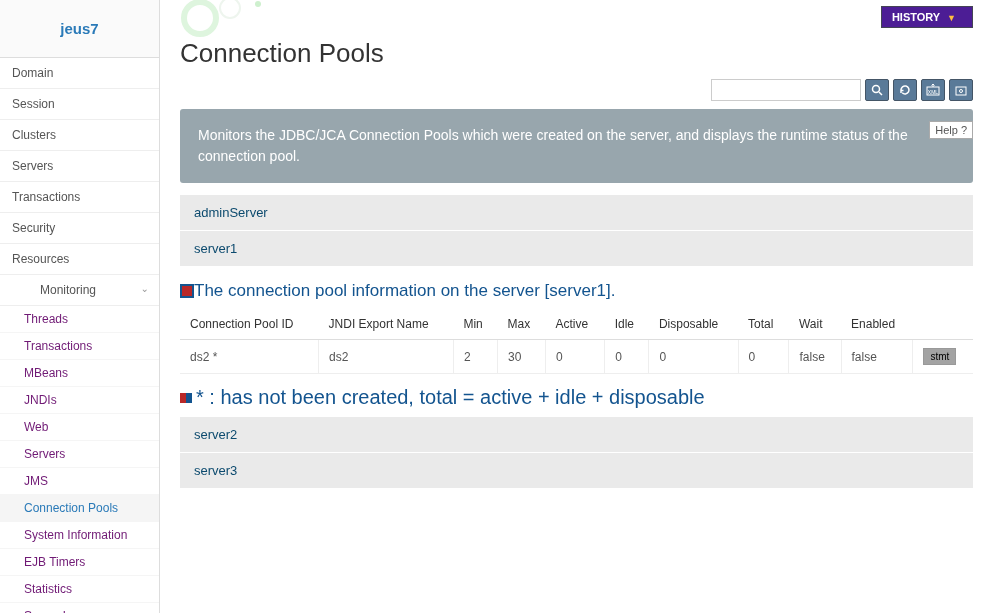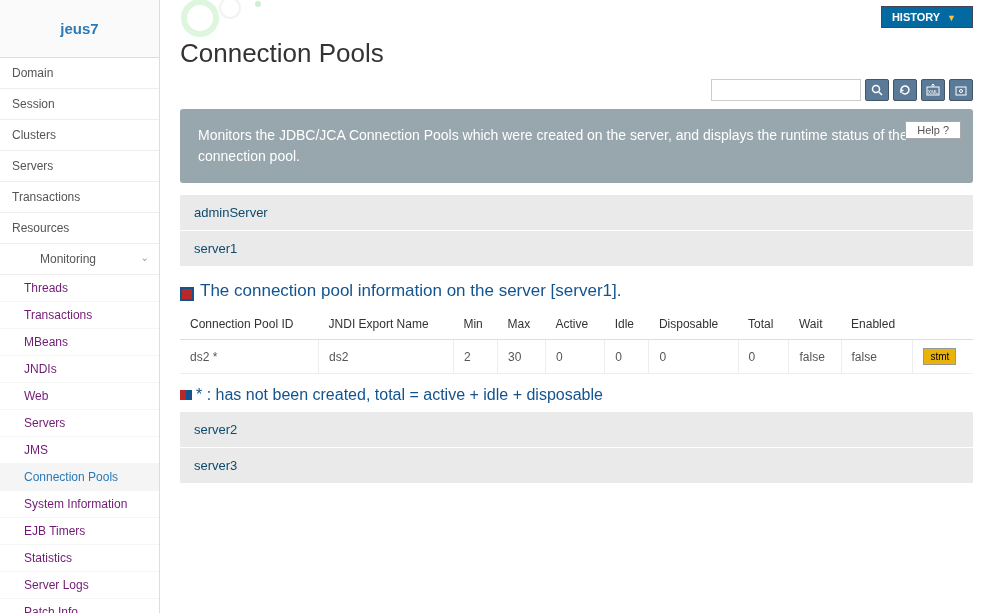--- a/index.html
+++ b/index.html
@@ -9,51 +9,52 @@
 .logo { text-align: center; padding: 20px 0; font-size: 15px; color: #2a7ab8; font-weight: bold; border-bottom: 1px solid #ddd; background: #fafafa; }
 .nav-item { display: block; padding: 8px 12px; color: #555; border-bottom: 1px solid #eee; cursor: pointer; font-size: 12px; }
 .nav-item.expandable { position: relative; padding-left: 40px; }
 .chev { position: absolute; right: 10px; color: #999; font-size: 10px; }
 .subnav { padding-left: 0; }
 .sub-item { display: block; padding: 6px 12px 6px 24px; color: #701a75; cursor: pointer; font-size: 12px; border-bottom: 1px solid #f5f5f5; }
 .sub-item.active { background: #f5f5f5; color: #2a7ab8; }
 .main { flex: 1; padding: 0 10px 20px 20px; position: relative; }
 .decor { position: absolute; top: 0; left: 20px; width: 120px; height: 40px; pointer-events: none; }
 .toprow { display: flex; justify-content: flex-end; align-items: center; padding: 6px 0; gap: 6px; position: relative; }
-.history-btn { background: #0369a1; color: #fff; padding: 4px 16px 4px 10px; font-weight: bold; font-size: 11px; border: 1px solid #445; position: relative; cursor: pointer; }
+.history-btn { background: #4c1d95; color: #fff; padding: 4px 16px 4px 10px; font-weight: bold; font-size: 11px; border: 1px solid #445; position: relative; cursor: pointer; }
 .history-btn .arrow { color: #ffbf3f; font-size: 9px; margin-left: 4px; }
 h1 { font-size: 26px; font-weight: normal; color: #333; margin: 4px 0 10px 0; position: relative; z-index: 2; }
 .searchrow { display: flex; justify-content: flex-end; align-items: center; gap: 4px; margin-bottom: 8px; }
 .searchbox { width: 150px; height: 22px; border: 1px solid #ccc; padding: 2px 6px; font-size: 11px; }
 .iconbtn { width: 24px; height: 22px; background: #5a7a98; border: 1px solid #456; display: inline-flex; align-items: center; justify-content: center; cursor: pointer; border-radius: 2px; }
 .iconbtn svg { fill: #fff; }
 .banner { background: #98a6ad; color: #fff; padding: 16px 18px; border-radius: 3px; position: relative; margin-bottom: 12px; font-size: 14px; line-height: 1.5; }
-.help-btn { position: absolute; right: 12px; top: 12px; background: #fff; color: #555; border: 1px solid #aaa; padding: 2px 11px; font-size: 11px; cursor: pointer; }
+.help-btn { position: absolute; right: 0; top: 12px; background: #fff; color: #555; border: 1px solid #aaa; padding: 2px 5px; font-size: 11px; cursor: pointer; }
 .server-row { background: #eaeaea; padding: 10px 14px; color: #0c4a6e; font-size: 13px; border-bottom: 1px solid #fff; cursor: pointer; }
-.section-title { color: #13548f; font-size: 17px; margin: 14px 0 8px 0; display: flex; align-items: flex-end; gap: 6px; }
+.section-title { color: #13548f; font-size: 17px; margin: 14px 0 8px 0; display: flex; align-items: center; gap: 0; }
 .sq-icon { width: 14px; height: 14px; background: #b82828; display: inline-block; border: 2px solid #13548f; }
 table.pool { width: 100%; border-collapse: collapse; margin-bottom: 12px; }
 table.pool th { text-align: left; padding: 8px 10px; color: #333; font-weight: normal; font-size: 12px; border-bottom: 1px solid #ddd; background: #fff; }
 table.pool td { padding: 8px 10px; color: #555; font-size: 12px; border-bottom: 1px solid #eee; border-right: 1px solid #eee; }
 table.pool td:last-child { border-right: none; }
-.stmt-btn { border: 1px solid #999; background: #eab308; padding: 2px 6px; font-size: 10px; cursor: pointer; }
-.legend { color: #13548f; font-size: 16px; margin: 10px 0 8px 0; display: flex; align-items: center; gap: 4px; }
+.stmt-btn { border: 1px solid #999; background: #a3a3a3; padding: 2px 6px; font-size: 10px; cursor: pointer; }
+.legend { color: #13548f; font-size: 20px; margin: 10px 0 8px 0; display: flex; align-items: center; gap: 4px; }
 .flag { width: 12px; height: 10px; display: inline-block; background: linear-gradient(to right, #b82828 50%, #13548f 50%); }
 </style>
 </head>
 <body>
 
 <div class="layout">
   <div class="sidebar">
     <div class="logo">jeus7</div>
     <div class="nav-item">Domain</div>
     <div class="nav-item">Session</div>
     <div class="nav-item">Clusters</div>
     <div class="nav-item">Servers</div>
     <div class="nav-item">Transactions</div>
+    <div class="nav-item">Security</div>
     <div class="nav-item">Resources</div>
     <div class="nav-item expandable">
       <span>Monitoring</span>
       <span class="chev">⌄</span>
     </div>
     <div class="subnav">
       <div class="sub-item">Threads</div>
       <div class="sub-item">Transactions</div>
       <div class="sub-item">MBeans</div>
       <div class="sub-item">JNDIs</div>

